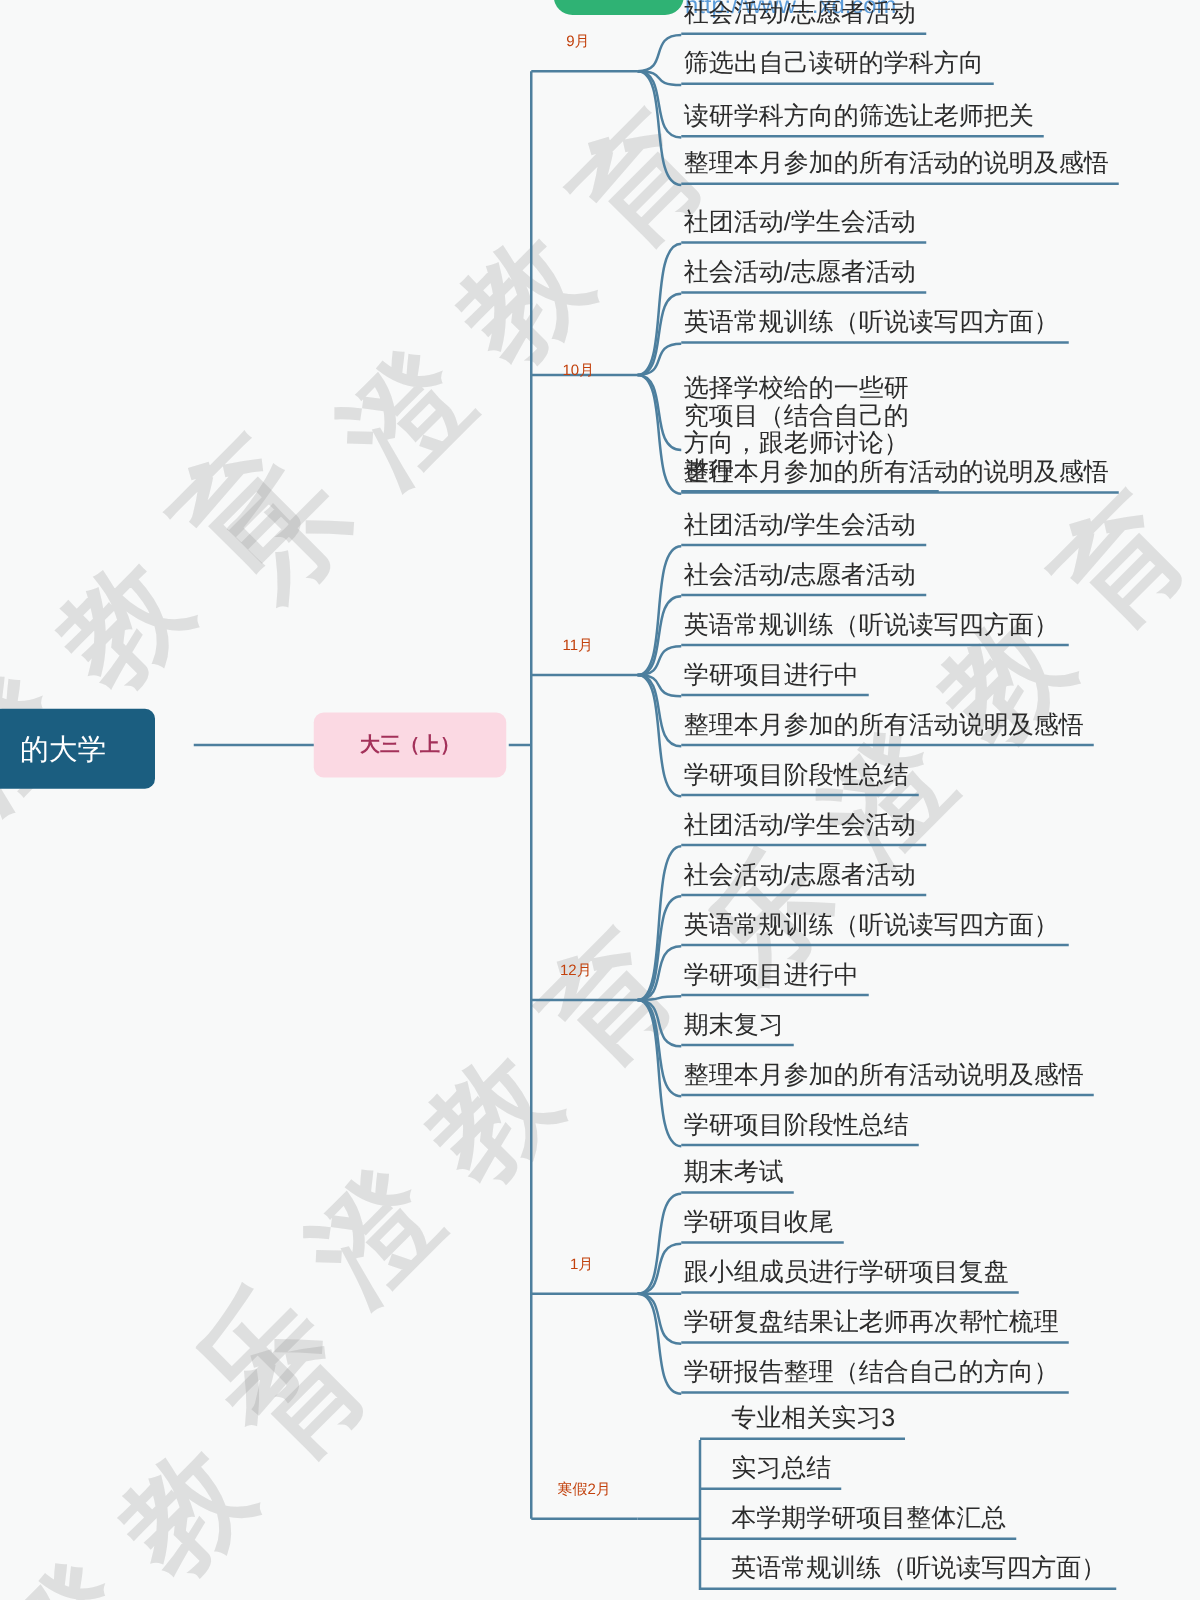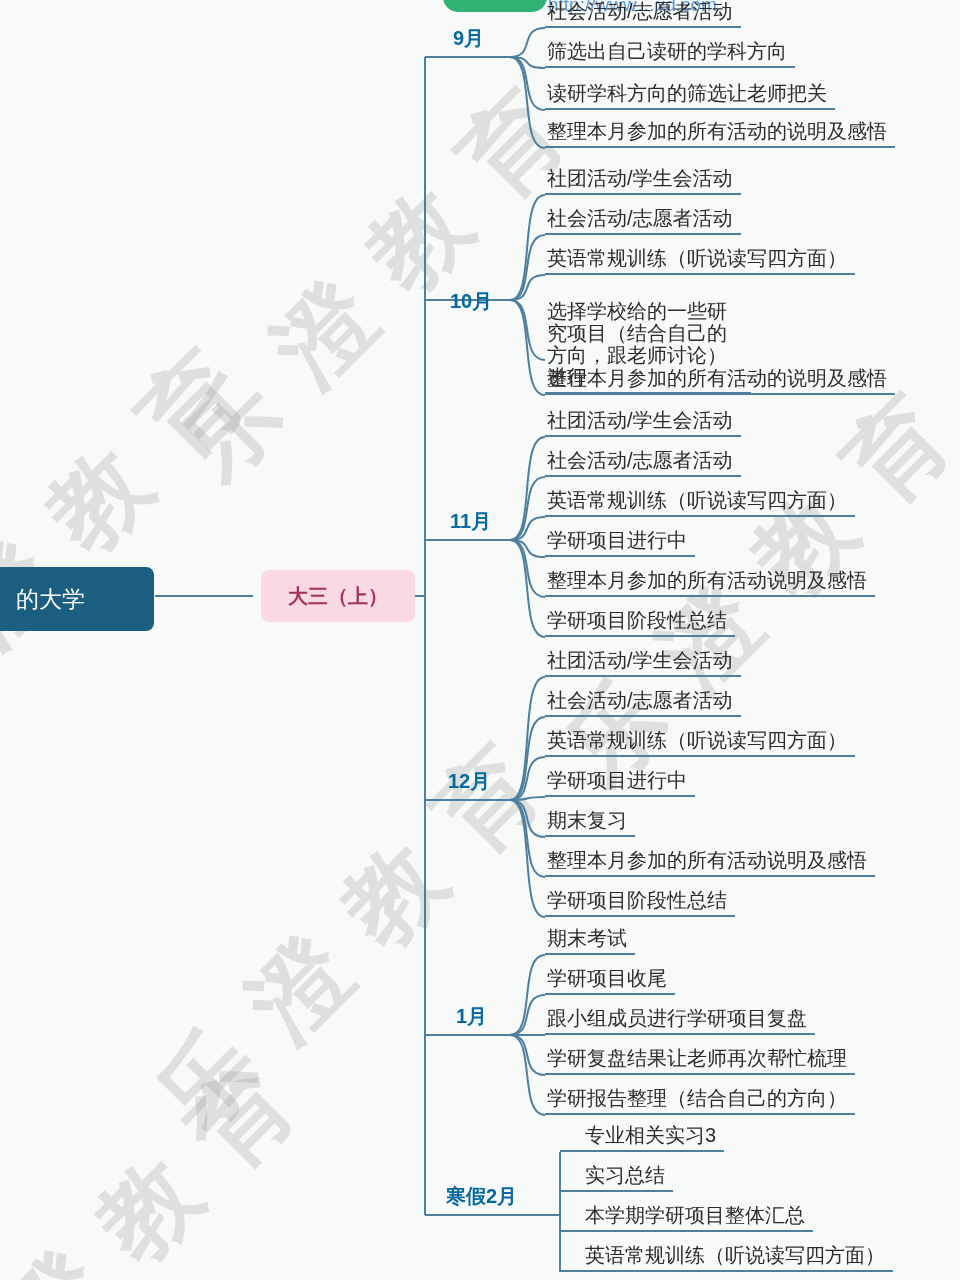--- a/index.html
+++ b/index.html
@@ -8,28 +8,28 @@
   .wm{position:absolute;font-size:95px;font-weight:700;letter-spacing:38px;
       color:rgba(130,130,130,0.22);transform:rotate(-45deg);white-space:nowrap;z-index:0;}
 
   svg.links{position:absolute;left:0;top:0;z-index:1;}
 
   .leaf{position:absolute;z-index:2;font-size:20px;line-height:22px;color:#2b2b2b;
         border-bottom:2px solid #4d7f9e;padding:0 8px 4px 2px;white-space:nowrap;cursor:default;}
   .leaf.wrap{white-space:normal;width:196px;}
   .leaf.pad{padding-left:25px;}
 
-  .month{position:absolute;z-index:2;font-size:20px;color:#0369a1;white-space:nowrap;font-weight:bold;}
+  .month{position:absolute;z-index:2;font-size:12px;color:#c2410c;white-space:nowrap;}
 
-  .root-node{position:absolute;left:0;top:567px;width:154px;height:64px;background:#1b5e80;
+  .root-node{position:absolute;left:0;top:567px;width:124px;height:64px;background:#1b5e80;
              color:#fff;border-radius:0 8px 8px 0;display:flex;align-items:center;
              padding-left:16px;font-size:23px;z-index:2;box-sizing:border-box;}
-  .center-node{position:absolute;left:261px;top:570px;width:154px;height:52px;background:#fbd9e3;
+  .center-node{position:absolute;left:251px;top:570px;width:154px;height:52px;background:#fbd9e3;
                border-radius:8px;display:flex;align-items:center;justify-content:center;
-               color:#a3315a;font-weight:bold;font-size:20px;z-index:2;}
+               color:#a3315a;font-weight:bold;font-size:16px;z-index:2;}
   .pill{position:absolute;left:443px;top:-18px;width:104px;height:30px;background:#2fb274;
         border-radius:16px;z-index:3;}
   .url{position:absolute;left:548px;top:-6px;font-size:19px;color:#5b9bd8;z-index:1;white-space:nowrap;}
 </style>
 </head>
 <body>
 
 <div class="canvas">
 
   <div class="wm" style="left:120px;top:210px;">乐澄教育</div>

